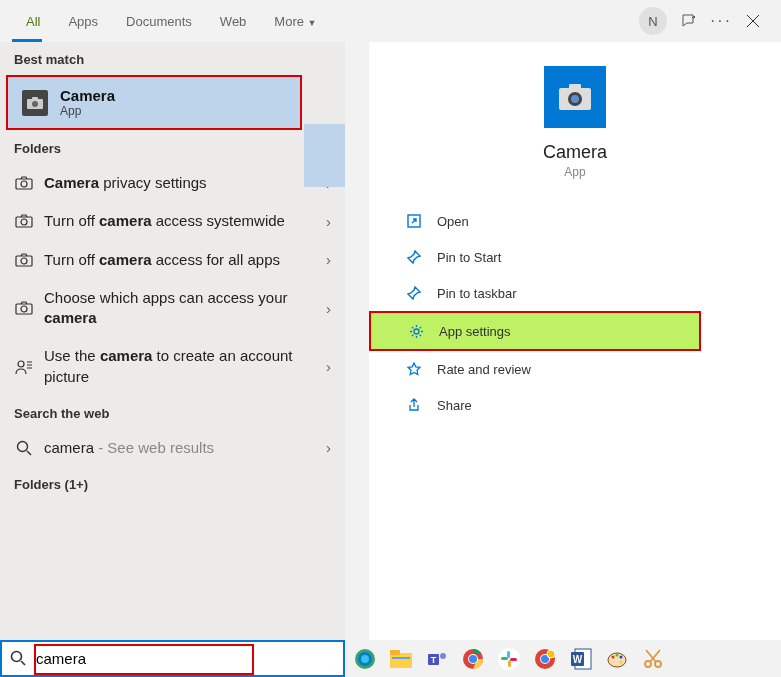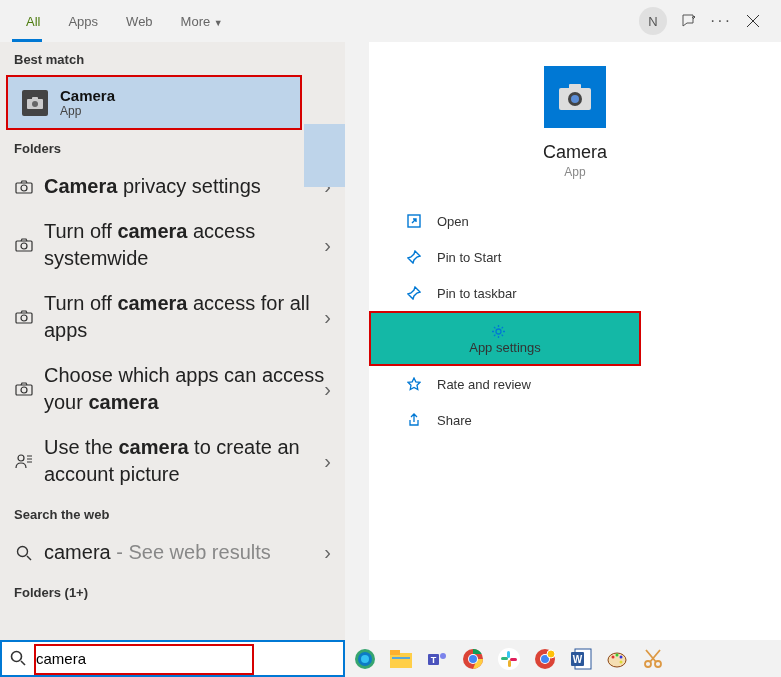--- a/index.html
+++ b/index.html
@@ -17,51 +17,52 @@
   .left { width: 345px; background: #edebe9; overflow-y: auto; position: relative; }
   .right { flex: 1; background: #fff; padding: 20px 0; }
 
   .section-label { font-size: 13px; font-weight: 600; color: #333; padding: 10px 14px 8px; }
   .best-match-row { display: flex; align-items: center; padding: 10px 14px; background: #bed4ea; cursor: pointer; border: 2px solid #d60000; margin: 0 1px 1px 6px; width: 296px; }
   .best-match-ext { position:absolute; left:304px; top:82px; width:41px; height:63px; background:#bed4ea; }
   .bm-icon { width: 26px; height: 26px; background: #444; display: flex; align-items: center; justify-content: center; border-radius: 2px; margin-right: 12px; }
   .bm-title { font-size: 15px; font-weight: 600; color: #111; }
   .bm-sub { font-size: 12px; color: #444; }
 
-  .row { display: flex; align-items: center; padding: 9px 14px; cursor: pointer; font-size: 20px; color: #222; justify-content: center; }
+  .row { display: flex; align-items: center; padding: 9px 14px; cursor: pointer; font-size: 15px; color: #222; justify-content: center; }
   .row-icon { width: 20px; height: 20px; margin-right: 10px; display: flex; align-items: center; justify-content: center; color: #333; flex: none; }
   .row-text { flex: 1; line-height: 1.35; }
   .row-text b { font-weight: 600; }
   .row-chevron { color: #666; }
 
   .detail-header { display: flex; flex-direction: column; align-items: center; padding: 4px 0 24px; }
   .detail-tile { width: 62px; height: 62px; background: #0078d4; display: flex; align-items: center; justify-content: center; margin-bottom: 14px; }
   .detail-title { font-size: 18px; color: #222; }
   .detail-sub { font-size: 12px; color: #888; margin-top: 2px; }
 
   .action { display: flex; align-items: center; padding: 9px 36px; font-size: 13px; color: #333; cursor: pointer; }
   .action-icon { width: 18px; height: 18px; margin-right: 14px; color: #0078d4; display:flex; align-items:center; justify-content:center; }
-  .action.highlight { border: 2px solid #d60000; background: #14b8a6; width: 272px; margin-left: 0; flex-direction: column; }
+  .action.highlight { border: 2px solid #d60000; background: #bef264; width: 332px; margin-left: 0; }
 
   .taskbar { position: absolute; bottom: 0; left: 0; right: 0; height: 37px; display: flex; align-items: center; }
   .searchbox-wrap { width: 345px; height: 37px; border: 2px solid #0078d4; background: #fff; display: flex; align-items: center; padding: 0 8px; position: relative; }
   .searchbox-red { position: absolute; top: 2px; left: 32px; width: 220px; height: 31px; border: 2px solid #d60000; pointer-events: none; }
   .search-icon { width: 18px; height: 18px; margin-right: 8px; color: #333; }
   .search-input { border: none; outline: none; font-size: 15px; flex: 1; background: transparent; }
   .tb-icons { flex: 1; display: flex; align-items: center; padding: 0 6px; gap: 8px; background: #f2f2f2; }
   .tb-icon { width: 28px; height: 28px; border-radius: 4px; display: flex; align-items: center; justify-content: center; cursor: pointer; font-size:16px; }
 
   svg { display: block; }
 </style>
 </head>
 <body>
 
 <div class="tabbar">
   <div class="tab active">All</div>
   <div class="tab">Apps</div>
+  <div class="tab">Documents</div>
   <div class="tab">Web</div>
   <div class="tab"><span>More</span> <span style="font-size:9px;">▼</span></div>
   <div class="tab-underline"></div>
   <div class="tab-spacer"></div>
   <div class="avatar">N</div>
   <div class="hbtn">
     <svg width="16" height="16" viewBox="0 0 16 16" fill="none" stroke="#555" stroke-width="1">
         <path d="M2 2h10v8H6l-4 3V2z"></path>
         <path d="M11 5l2-2 1 1-2 2"></path>
       </svg>

